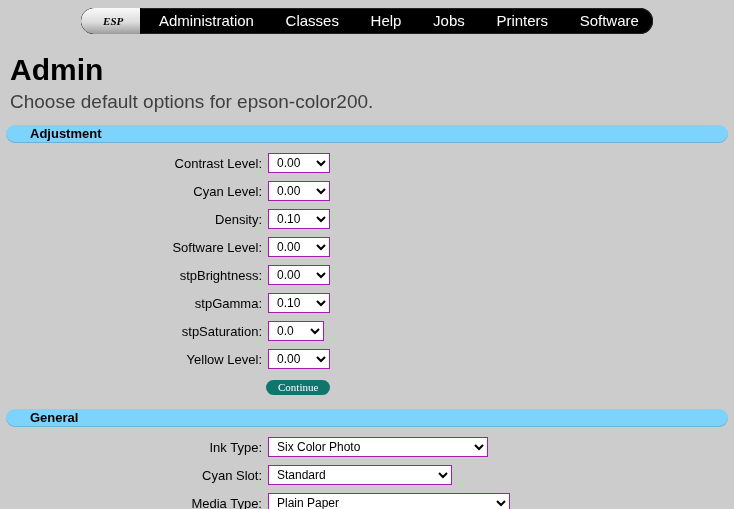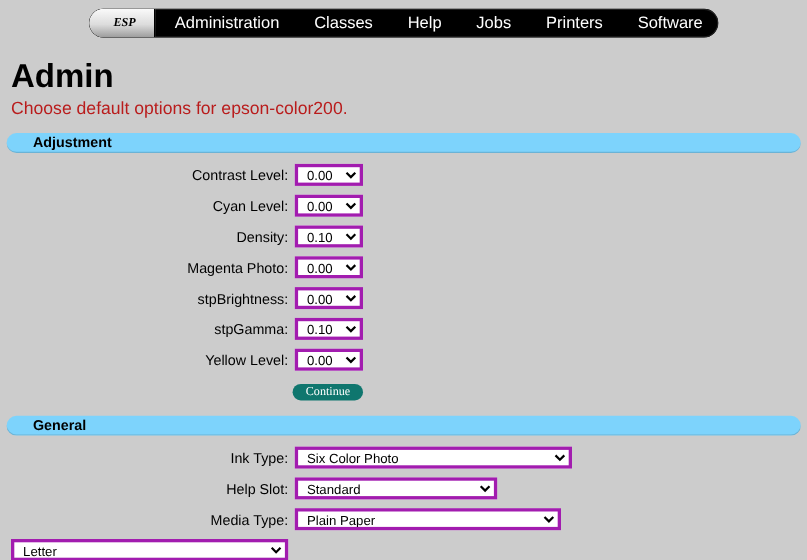--- a/index.html
+++ b/index.html
@@ -55,22 +55,22 @@
     box-shadow: inset -1px 0 0 #000;
   }
   h1.page-title {
     margin: 10px 0 4px 10px;
     font-size: 30px;
     font-weight: bold;
     font-family: Arial, Helvetica, sans-serif;
   }
   .intro {
     margin: 0 0 12px 10px;
-    font-size: 16px;
-    color: #b91c1c;
+    font-size: 19px;
+    color: #404040;
   }
   
   .section-header {
     margin: 0 6px;
     height: 18px;
     line-height: 18px;
     background: #7dd3fc;
     border-radius: 9px;
     padding: 0 0 0 24px;
     font-weight: bold;
@@ -99,27 +99,27 @@
   }
   .form-control {
     flex: 0 0 auto;
     margin: 0;
   }
   select.sel {
     font-family: Verdana, Geneva, sans-serif;
     font-size: 12px;
     height: 20px;
     background: #fff;
-    border: 3px solid #a21caf;
+    border: 1px solid #a21caf;
     padding: 0 2px 0 4px;
     box-sizing: border-box;
   }
   select.sel.short { width: 62px; }
   select.sel.short2 { width: 56px; }
-  select.sel.wide220 { width: 252px; }
+  select.sel.wide220 { width: 220px; }
   select.sel.wide200 { width: 184px; }
   select.sel.wide230 { width: 242px; }
   .continue-row {
     padding: 4px 0 8px 260px;
   }
   .continue-btn {
     display: inline-block;
     background: #0f766e;
     color: #fff;
     font-size: 11px;
@@ -169,40 +169,46 @@
     </div>
 
     <div class="form-row">
       <div class="form-label">Density:</div>
       <select class="sel short form-control">
         <option>0.10</option>
       </select>
     </div>
 
     <div class="form-row">
-      <div class="form-label">Magenta Photo:</div>
+      <div class="form-label">Software Level:</div>
       <select class="sel short form-control">
         <option>0.00</option>
       </select>
     </div>
 
     <div class="form-row">
       <div class="form-label">stpBrightness:</div>
       <select class="sel short form-control">
         <option>0.00</option>
       </select>
     </div>
 
     <div class="form-row">
       <div class="form-label">stpGamma:</div>
       <select class="sel short form-control">
         <option>0.10</option>
       </select>
     </div>
 
+    <div class="form-row">
+      <div class="form-label">stpSaturation:</div>
+      <select class="sel short2 form-control">
+        <option>0.0</option>
+      </select>
+    </div>
 
     <div class="form-row">
       <div class="form-label">Yellow Level:</div>
       <select class="sel short form-control">
         <option>0.00</option>
       </select>
     </div>
 
     <div class="continue-row">
       <button class="continue-btn">Continue</button>
@@ -214,21 +220,21 @@
   <div class="form-block">
 
     <div class="form-row">
       <div class="form-label">Ink Type:</div>
       <select class="sel wide220 form-control">
         <option>Six Color Photo</option>
       </select>
     </div>
 
     <div class="form-row">
-      <div class="form-label">Help Slot:</div>
+      <div class="form-label">Cyan Slot:</div>
       <select class="sel wide200 form-control">
         <option>Standard</option>
       </select>
     </div>
 
     <div class="form-row">
       <div class="form-label">Media Type:</div>
       <select class="sel wide230 form-control">
         <option>Plain Paper</option>
       </select>

